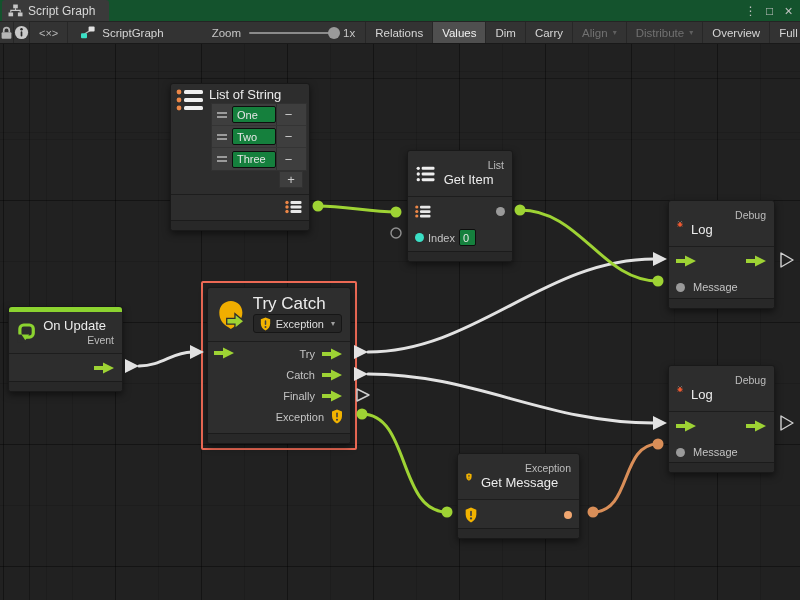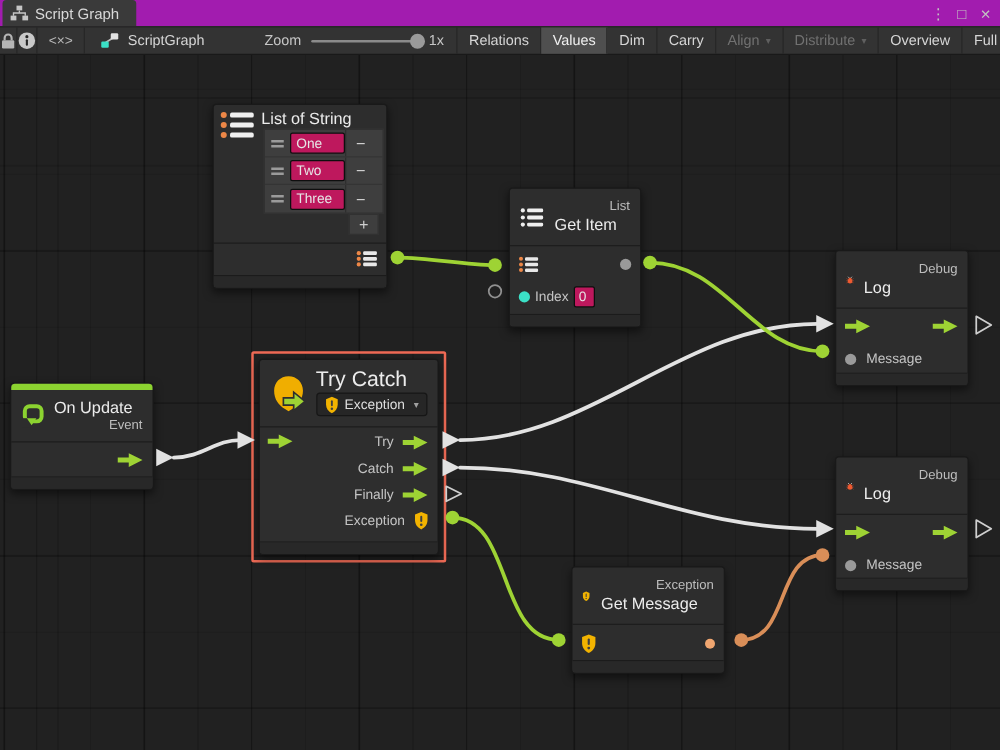--- a/index.html
+++ b/index.html
@@ -1,21 +1,21 @@
 <!DOCTYPE html>
 <html><head>
 <meta charset="utf-8">
 <style>
   * { margin:0; padding:0; box-sizing:border-box; }
   html,body { width:800px; height:600px; background:#222; overflow:hidden;
     font-family:"Liberation Sans", sans-serif; -webkit-font-smoothing:antialiased; }
   .window { position:relative; width:800px; height:600px; background:#2a2a2a; }
 
   
-  .tabbar { position:absolute; left:0; top:0; width:800px; height:21px; background:#a21caf; }
+  .tabbar { position:absolute; left:0; top:0; width:800px; height:21px; background:#14532d; }
   .tab { position:absolute; left:2px; top:0; height:21px; padding:0 14px 0 6px; background:#3a3a3a;
     display:flex; align-items:center; gap:5px; color:#d8d8d8; font-size:12px; border-radius:3px 3px 0 0; }
   .win-controls { position:absolute; right:4px; top:0; height:21px; display:flex; align-items:center; gap:4px; color:#c2c2c2; }
   .win-controls span { display:inline-block; text-align:center; font-size:12px; width:15px; cursor:default; }
 
   
   .toolbar { position:absolute; left:0; top:21px; width:800px; height:23px; background:#333333;
     border-top:1px solid #242424; border-bottom:1px solid #191919; display:flex; align-items:stretch;
     color:#d6d6d6; font-size:11.5px; }
   .tbtn { display:flex; align-items:center; justify-content:center; padding:0 9px; border-right:1px solid #272727; cursor:default; white-space:nowrap; }
@@ -48,21 +48,21 @@
   .ncat { font-size:10.5px; color:#bdbdbd; line-height:13px;margin-left:44px; }
   .ntitle { font-size:13px; color:#ececec; line-height:16px; }
   .nfooter { position:absolute; left:0; right:0; bottom:0; height:10px; background:#282828; border-top:1px solid #1b1b1b; border-radius:0 0 3px 3px; }
   .prow { position:absolute; left:0; right:0; display:flex; align-items:center; padding:0 7px; font-size:11px; color:#c4c4c4; }
   .dot { display:inline-block; width:9px; height:9px; border-radius:50%; }
   .dot.gray { background:#9a9a9a; }
   .dot.teal { background:#3be0c6; }
   .dot.orange-sm { width:8px; height:8px; background:#f0a670; }
   .grow { flex:1; }
   .divider { position:absolute; left:0; right:0; height:1px; background:#1d1d1d; }
-  .vfield { background:#be185d; border:1px solid #0e0e0e; border-radius:2px; color:#e6e6e6;
+  .vfield { background:#15803d; border:1px solid #0e0e0e; border-radius:2px; color:#e6e6e6;
     font-size:11px; font-family:"Liberation Sans",sans-serif; height:17px; padding:0 4px; }
 
   
   .los-panel { position:absolute; left:40px; top:19px; width:96px; background:#3e3e3e; border:1px solid #313131; }
   .los-row { display:flex; align-items:center; height:22px; border-bottom:1px solid #343434; }
   .los-row:last-child { border-bottom:none; }
   .los-handle { width:20px; display:flex; flex-direction:column; align-items:center; gap:2px; }
   .los-handle i { width:10px; height:2px; background:#9b9b9b; }
   .los-row input { width:44px; }
   .los-minus { width:24px; height:100%; border-left:1px solid #2e2e2e; display:flex; align-items:center; justify-content:center;

